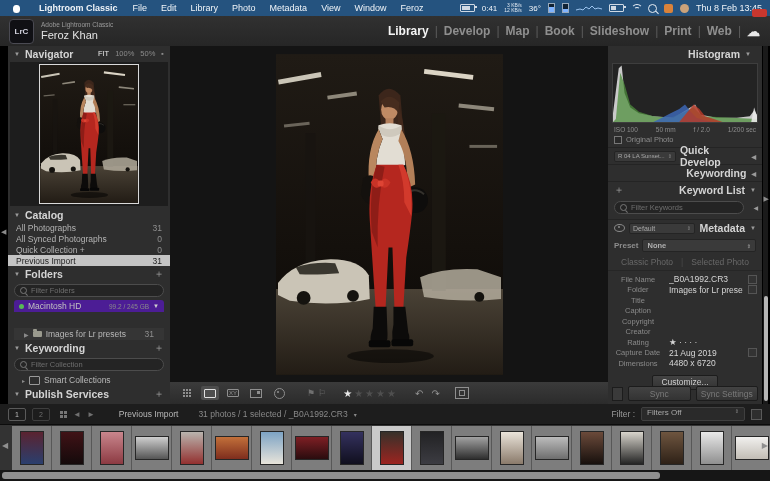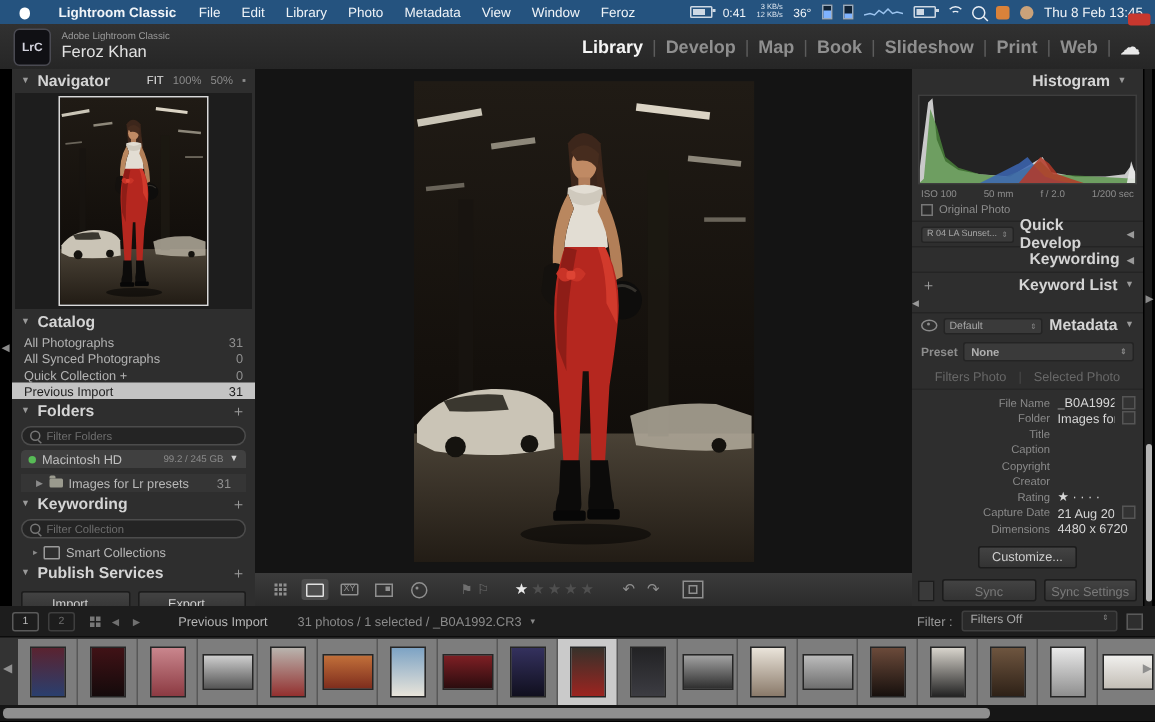--- a/index.html
+++ b/index.html
@@ -55,21 +55,21 @@
   .nav-photo{width:98px;height:138px;border:1px solid #d9d9d9;}
   .cat-row{display:flex;align-items:center;height:11px;padding:0 8px;font-size:8.5px;color:#b4b4b4;}
   .cat-row .cnt{margin-left:auto;color:#8f8f8f;}
   .cat-row.selected{background:#c4c4c4;color:#1c1c1c;}
   .cat-row.selected .cnt{color:#1c1c1c;}
   .searchbox{margin:3px 6px;height:11px;border:1px solid #4c4c4c;border-radius:7px;background:#242424;
     display:flex;align-items:center;padding:0 5px;gap:4px;}
   .searchbox .mag2{width:5px;height:5px;border:1px solid #777;border-radius:50%;position:relative;flex:none;}
   .searchbox .mag2:after{content:"";position:absolute;right:-2px;bottom:-2px;width:3px;height:1px;background:#777;transform:rotate(45deg);}
   .searchbox .ph{font-size:7.5px;color:#6e6e6e;white-space:nowrap;overflow:hidden;}
-  .vol-row{margin:1px 6px 4px;height:12px;background:#404040;border-radius:3px 3px 0 0;display:flex;align-items:center;
+  .vol-row{margin:1px 6px 16px;height:12px;background:#4c1d95;border-radius:3px 3px 0 0;display:flex;align-items:center;
     padding:0 5px;font-size:8.5px;color:#c0c0c0;gap:4px;}
   .vol-row .led{width:5px;height:5px;border-radius:50%;background:#57bb56;flex:none;}
   .vol-row .usage{margin-left:auto;font-size:6.5px;color:#8a8a8a;}
   .vol-row .tri2{font-size:6px;color:#cfcfcf;}
   .folder-row{display:flex;align-items:center;height:12px;padding:0 10px;font-size:8.5px;color:#b9b9b9;gap:4px;background:#353535;margin:0 6px;}
   .folder-row .tri{font-size:6px;color:#8a8a8a;}
   .folder-icon{width:9px;height:6px;background:#9a9a8e;border-radius:1px;position:relative;flex:none;}
   .folder-icon:before{content:"";position:absolute;top:-2px;left:0;width:4px;height:2px;background:#9a9a8e;border-radius:1px 1px 0 0;}
   .folder-row .cnt{margin-left:auto;color:#8f8f8f;}
   .coll-row{display:flex;align-items:center;height:12px;padding:0 14px;font-size:8.5px;color:#b9b9b9;gap:4px;}
@@ -91,21 +91,21 @@
   .qd-title .tri{font-size:6px;color:#9a9a9a;}
   .eye{width:9px;height:6px;border:1px solid #8a8a8a;border-radius:50%;position:relative;flex:none;}
   .eye:after{content:"";position:absolute;left:3px;top:1px;width:2px;height:2px;border-radius:50%;background:#8a8a8a;}
   .preset-row{display:flex;align-items:center;gap:4px;padding:3px 6px;font-size:8px;color:#8d8d8d;font-weight:bold;}
   .preset-dd{flex:1;height:11px;background:#3a3a3a;border:1px solid #242424;border-radius:2px;font-size:7.5px;color:#b0b0b0;
     display:flex;align-items:center;padding:0 4px;}
   .preset-dd .dd-ud{margin-left:auto;}
   .tp-row{display:flex;justify-content:center;gap:8px;font-size:8.5px;color:#686868;padding:2px 0 3px;border-bottom:1px solid #262626;}
   .meta-fields{padding:3px 4px 0;}
   .mf-row{display:flex;align-items:center;min-height:10.5px;gap:5px;}
-  .mf-label{width:52px;text-align:right;font-size:7.5px;color:#8a8a8a;flex:none;margin-left:36px;}
+  .mf-label{width:52px;text-align:center;font-size:7.5px;color:#8a8a8a;flex:none;}
   .mf-value{font-size:8.5px;color:#d6d6d6;white-space:nowrap;overflow:hidden;flex:1;}
   .mf-action{width:7px;height:7px;border:1px solid #555;background:#333;flex:none;margin-right:1px;}
   .customize-wrap{display:flex;justify-content:center;padding:6px 0;}
   .customize-wrap .lr-btn{flex:none;width:64px;}
   .sync-row{position:absolute;bottom:3px;left:4px;right:4px;display:flex;gap:5px;align-items:center;}
   .sync-toggle{width:9px;height:12px;background:#3a3a3a;border:1px solid #1c1c1c;flex:none;}
   
   .content{position:absolute;left:170px;top:46px;width:438px;height:336px;background:#141414;
     display:flex;align-items:center;justify-content:center;}
   .main-photo{width:227px;height:321px;}
@@ -480,20 +480,24 @@
     </div>
 
     <div class="qd-head">
       <span style="color:#9a9a9a;font-size:10px">＋</span>
       <span class="qd-title">
         <span>Keyword List</span>
         <span class="tri">▼</span>
       </span>
     </div>
     <div style="display:flex;align-items:center;gap:3px;padding-right:4px">
+      <div class="searchbox" style="flex:1">
+        <span class="mag2"></span>
+        <span class="ph">Filter Keywords</span>
+      </div>
       <span class="tri" style="font-size:6px;color:#9a9a9a">◀</span>
     </div>
 
     <div class="qd-head" style="border-top:1px solid #242424;margin-top:2px">
       <span class="eye"></span>
       <span class="mini-dd" style="width:58px">
         <span style="font-size:7px">Default</span>
         <span class="dd-ud" style="margin-left:auto">⇕</span>
       </span>
       <span class="qd-title">
@@ -503,21 +507,21 @@
     </div>
 
     <div class="preset-row">
       <span>Preset</span>
       <span class="preset-dd">
         <span>None</span>
         <span class="dd-ud">⇕</span>
       </span>
     </div>
     <div class="tp-row">
-      <span>Filters Photo</span>
+      <span>Classic Photo</span>
       <span style="color:#4a4a4a">|</span>
       <span>Selected Photo</span>
     </div>
     <div class="meta-fields" id="meta-fields">
         <div class="mf-row">
           <span class="mf-label">File Name</span>
           <span class="mf-value">_B0A1992.CR3</span>
           <span class="mf-action"></span>
         </div>
         <div class="mf-row">

